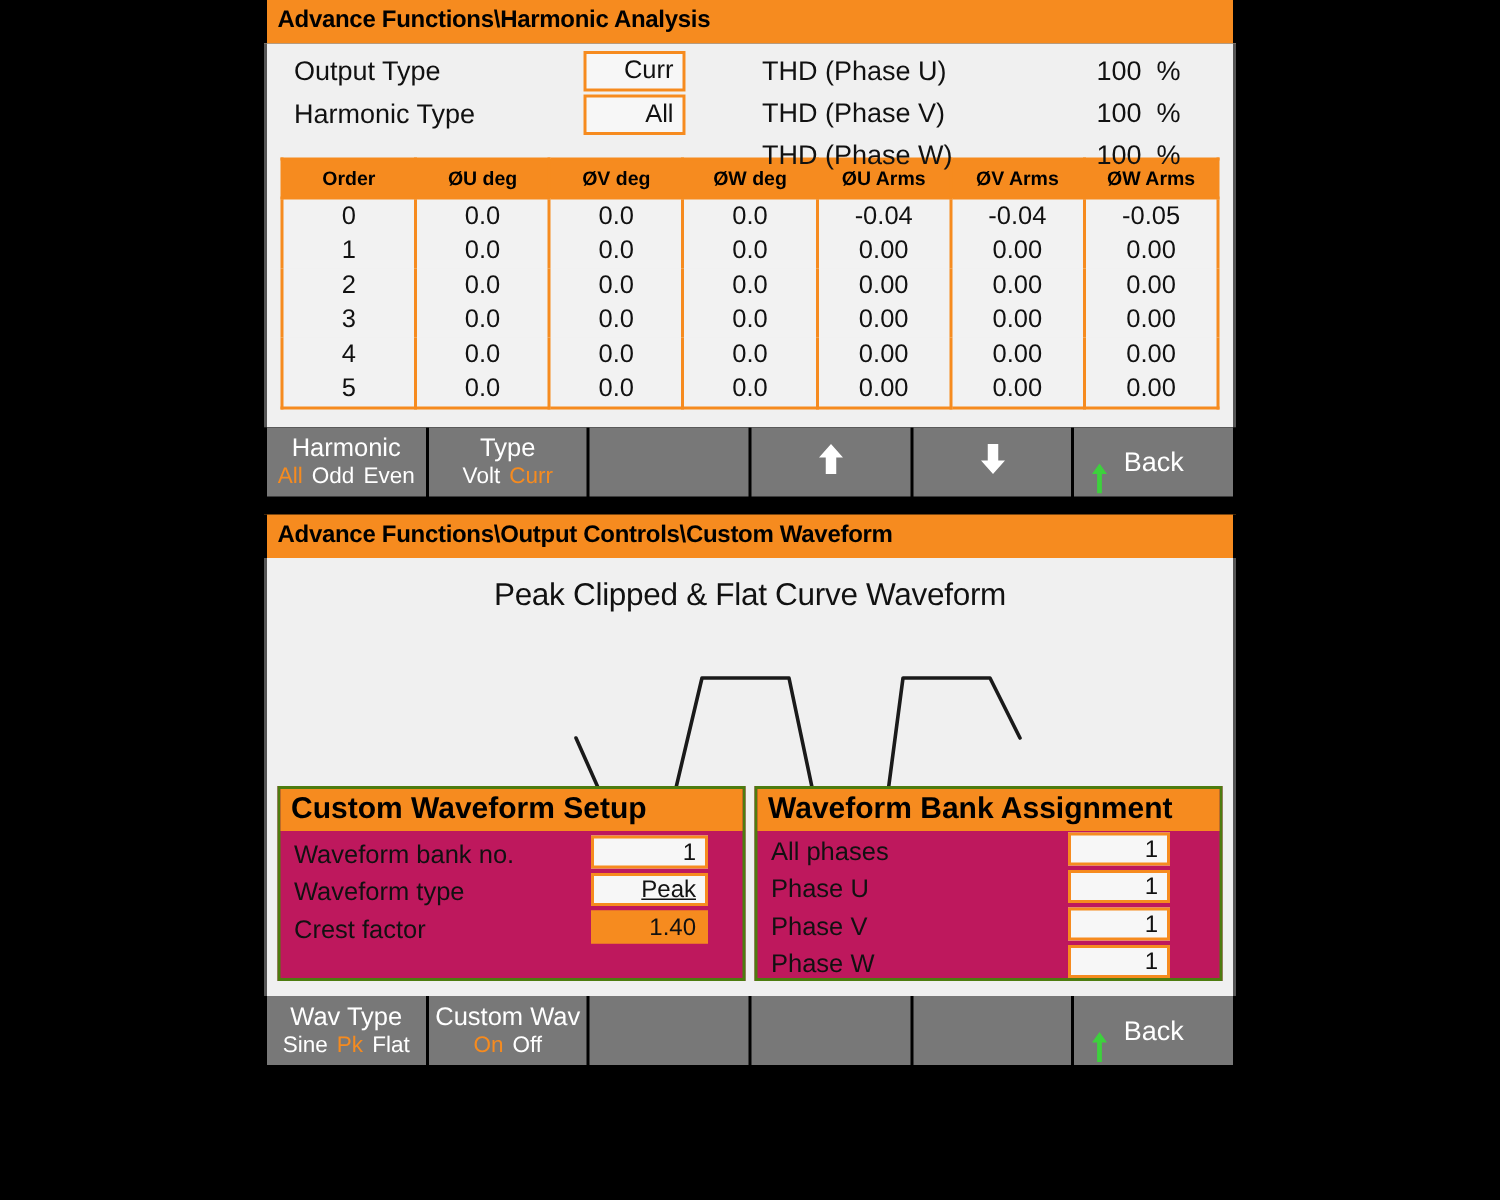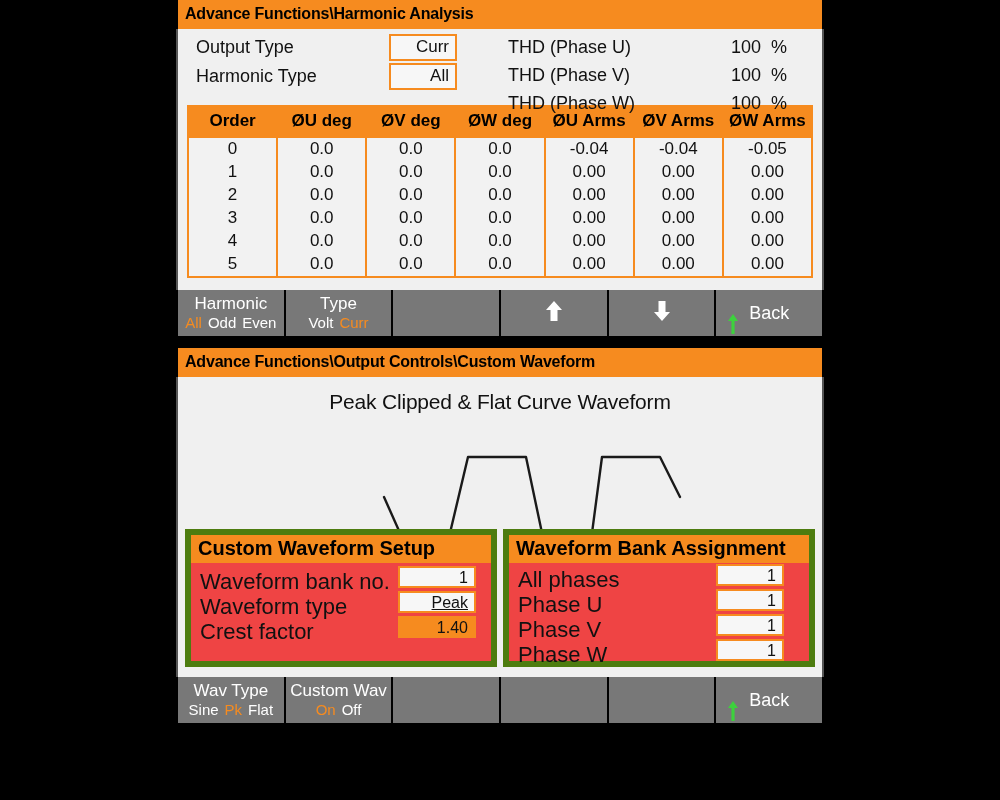--- a/index.html
+++ b/index.html
@@ -54,21 +54,21 @@
   
   .tbl-wrap { padding: 0 9px; }
   table.harm {
     width: 100%;
     border-collapse: collapse;
     table-layout: fixed;
   }
   table.harm th {
     background: #F68B1F;
     color: #000;
-    font-size: 17px;
+    font-size: 13px;
     font-weight: bold;
     padding: 4px 0 5px 0;
     border: 2px solid #F68B1F;
     text-align: center;
   }
   table.harm td {
     background: #F2F2F2;
     color: #111;
     font-size: 17px;
     padding: 1px 0 2px 0;
@@ -120,36 +120,36 @@
     font-size: 21px;
     color: #111;
     padding-top: 13px;
     letter-spacing: -0.2px;
   }
   .wave-svg { position: absolute; left: 0; top: 44px; width: 100%; height: 108px; }
 
   
   .boxes { display: flex; padding: 0 7px 0 7px; gap: 6px; }
   .box {
-    border: 6px solid #4d7c0f;
-    background: #ef4444;
+    border: 2px solid #4d7c0f;
+    background: #be185d;
     flex: 1 1 0;
   }
   .box-hd {
     background: #F68B1F;
     color: #000;
     font-size: 20px;
     font-weight: bold;
     padding: 3px 0 4px 7px;
     line-height: 1.05;
   }
   .box-body { position: relative; }
   .box-left .box-body { height: 98px; }
   .box-right .box-body { height: 98px; }
-  .b-lbl { position: absolute; font-size: 22px; color: #111; left: 9px; }
+  .b-lbl { position: absolute; font-size: 17px; color: #111; left: 9px; }
   .b-field {
     position: absolute;
     border: 2px solid #F68B1F;
     background: #F7F7F7;
     font-size: 16px;
     color: #111;
     text-align: right;
     padding: 0 6px 1px 0;
     height: 22px;
     line-height: 20px;

